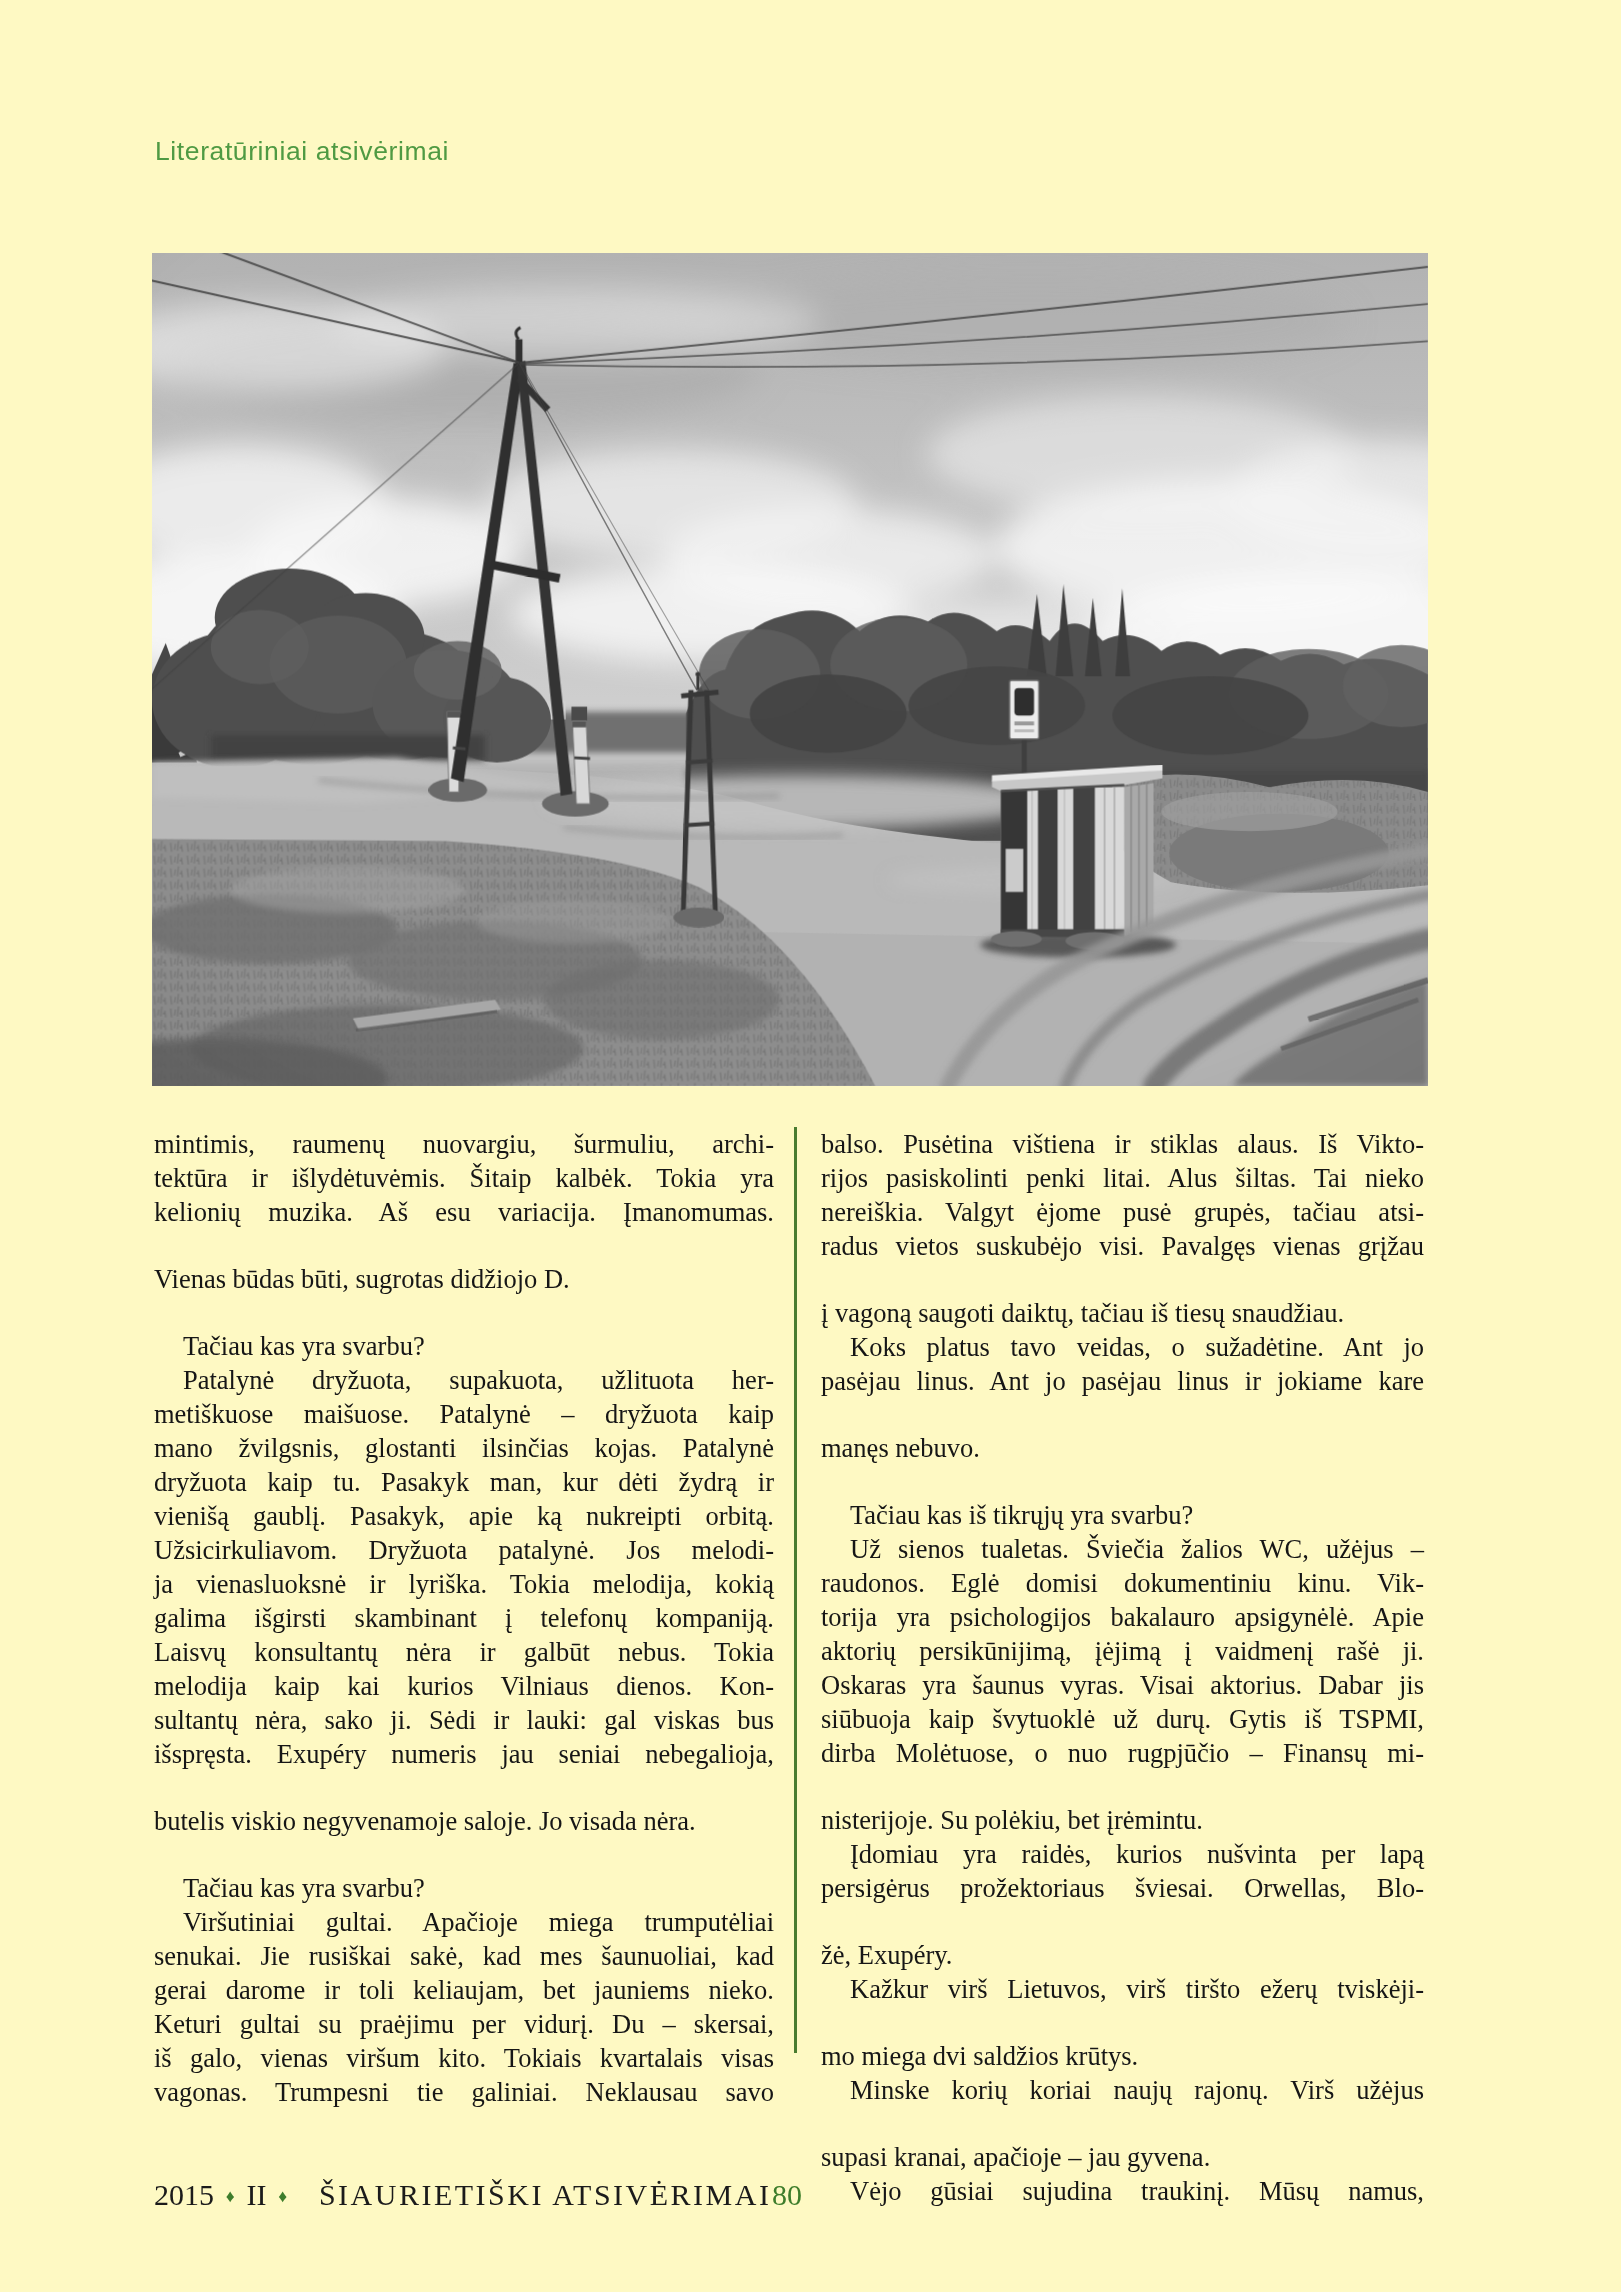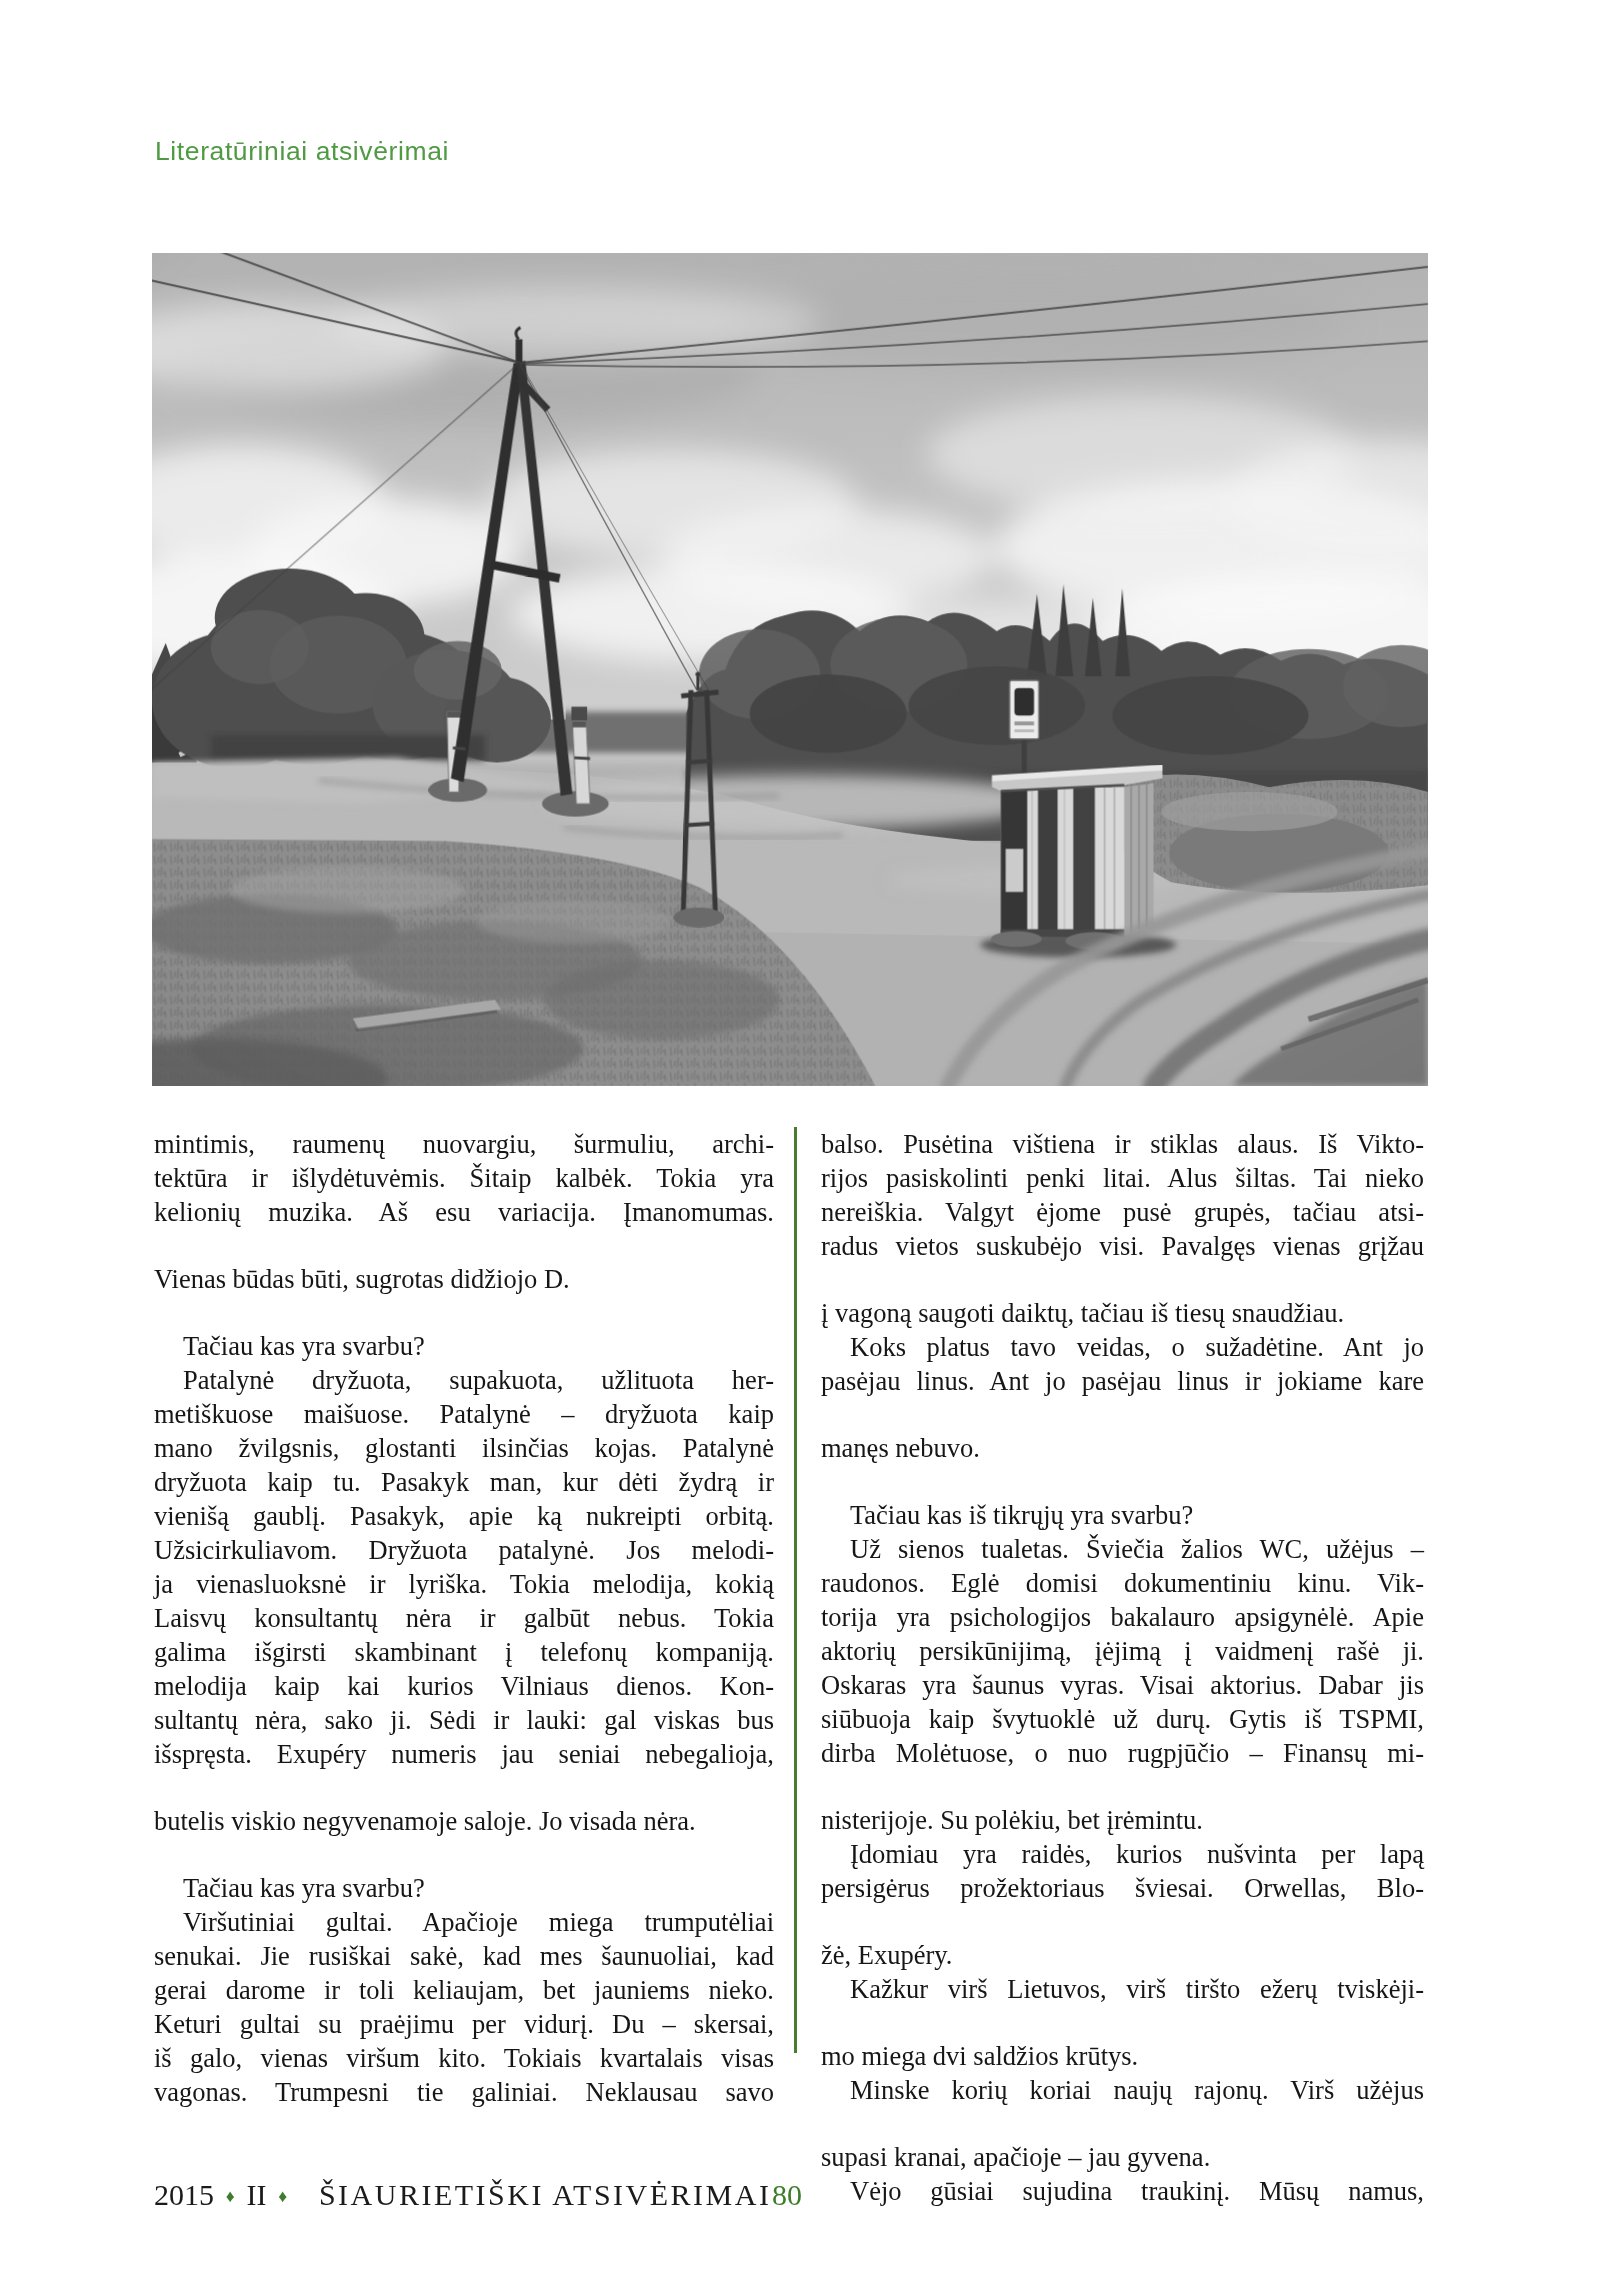--- a/index.html
+++ b/index.html
@@ -1,17 +1,17 @@
 <!DOCTYPE html>
 <html style="--header_green: #4f9a43; --rule_green: #4a7c2f; --footer_green: #3e7d2b; --body_text: #161616;"><head>
 <meta charset="utf-8">
 <style>
   * { margin:0; padding:0; box-sizing:border-box; }
   html,body { background:#e9e9e9; }
-  .page { position:relative; width:1621px; height:2293px; background:#ffffff; overflow:hidden;
+  .page { position:relative; width:1621px; height:2293px; background:#fef9c3; overflow:hidden;
           font-family:"Liberation Serif", serif; margin:0 auto; }
   .header { position:absolute; left:155px; top:136px;
             font-family:"Liberation Sans", sans-serif; font-size:26.5px; font-weight:400;
             letter-spacing:0.6px; color:var(--header_green,#4f9a43); }
   .photo { position:absolute; left:152px; top:253px; width:1276px; height:833px; }
   .photo svg { display:block; width:100%; height:100%; }
   .col { position:absolute; top:1127px; font-size:26.5px; line-height:34px; color:#161616; }
   .col-left  { left:154px; width:620px; }
   .col-right { left:821px; width:603px; }
   .line { text-align:justify; text-align-last:justify; -moz-text-align-last:justify; }
@@ -230,22 +230,22 @@
       <div class="line">kelionių muzika. Aš esu variacija. Įmanomumas.</div>
       <div class="line end">Vienas būdas būti, sugrotas didžiojo D.</div>
       <div class="line ind end">Tačiau kas yra svarbu?</div>
       <div class="line ind">Patalynė dryžuota, supakuota, užlituota her-</div>
       <div class="line">metiškuose maišuose. Patalynė – dryžuota kaip</div>
       <div class="line">mano žvilgsnis, glostanti ilsinčias kojas. Patalynė</div>
       <div class="line">dryžuota kaip tu. Pasakyk man, kur dėti žydrą ir</div>
       <div class="line">vienišą gaublį. Pasakyk, apie ką nukreipti orbitą.</div>
       <div class="line">Užsicirkuliavom. Dryžuota patalynė. Jos melodi-</div>
       <div class="line">ja vienasluoksnė ir lyriška. Tokia melodija, kokią</div>
+      <div class="line">galima išgirsti skambinant į telefonų kompaniją.</div>
       <div class="line">Laisvų konsultantų nėra ir galbūt nebus. Tokia</div>
-      <div class="line">galima išgirsti skambinant į telefonų kompaniją.</div>
       <div class="line">melodija kaip kai kurios Vilniaus dienos. Kon-</div>
       <div class="line">sultantų nėra, sako ji. Sėdi ir lauki: gal viskas bus</div>
       <div class="line">išspręsta. Exupéry numeris jau seniai nebegalioja,</div>
       <div class="line end">butelis viskio negyvenamoje saloje. Jo visada nėra.</div>
       <div class="line ind end">Tačiau kas yra svarbu?</div>
       <div class="line ind">Viršutiniai gultai. Apačioje miega trumputėliai</div>
       <div class="line">senukai. Jie rusiškai sakė, kad mes šaunuoliai, kad</div>
       <div class="line">gerai darome ir toli keliaujam, bet jauniems nieko.</div>
       <div class="line">Keturi gultai su praėjimu per vidurį. Du – skersai,</div>
       <div class="line">iš galo, vienas viršum kito. Tokiais kvartalais visas</div>

